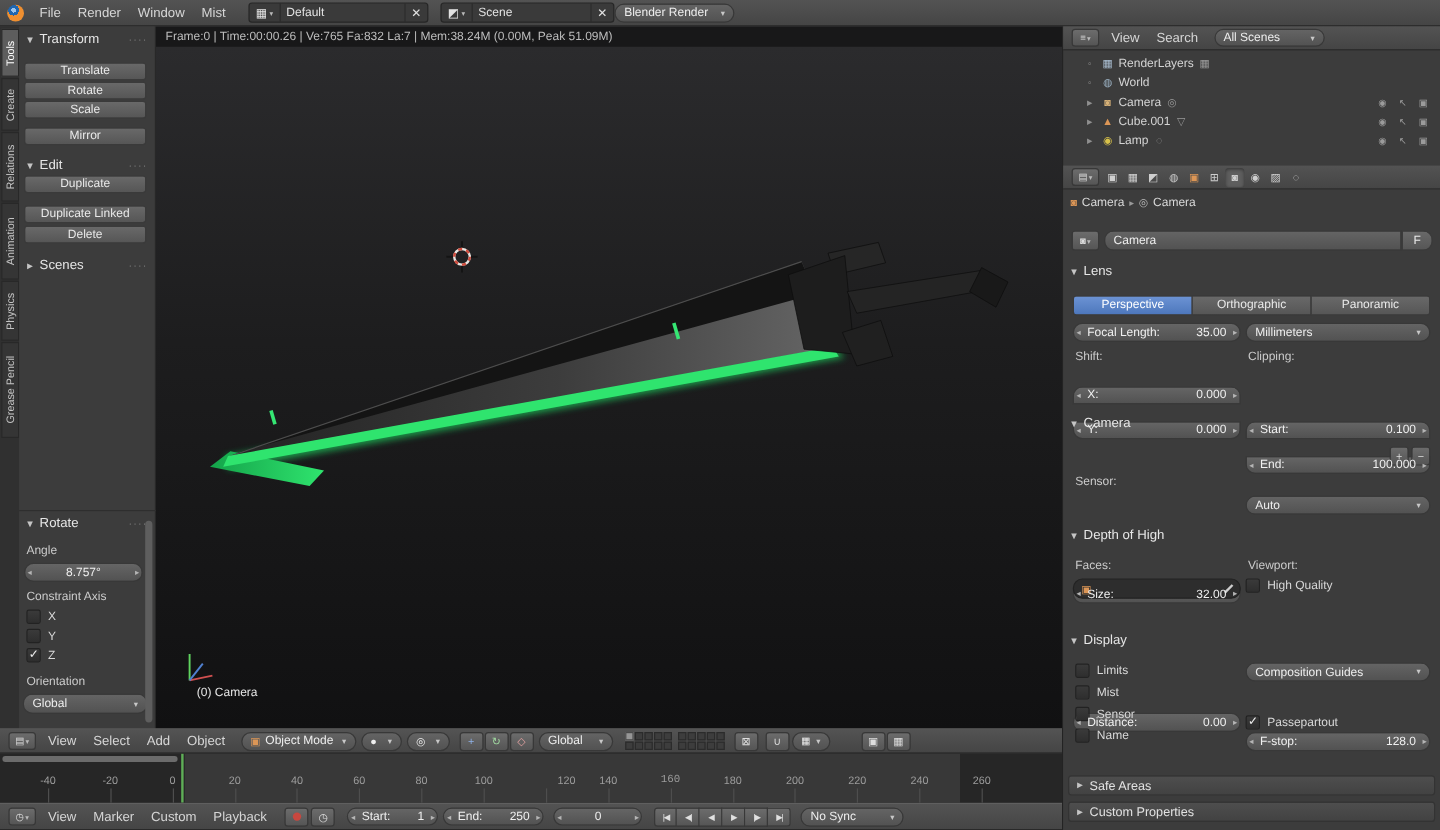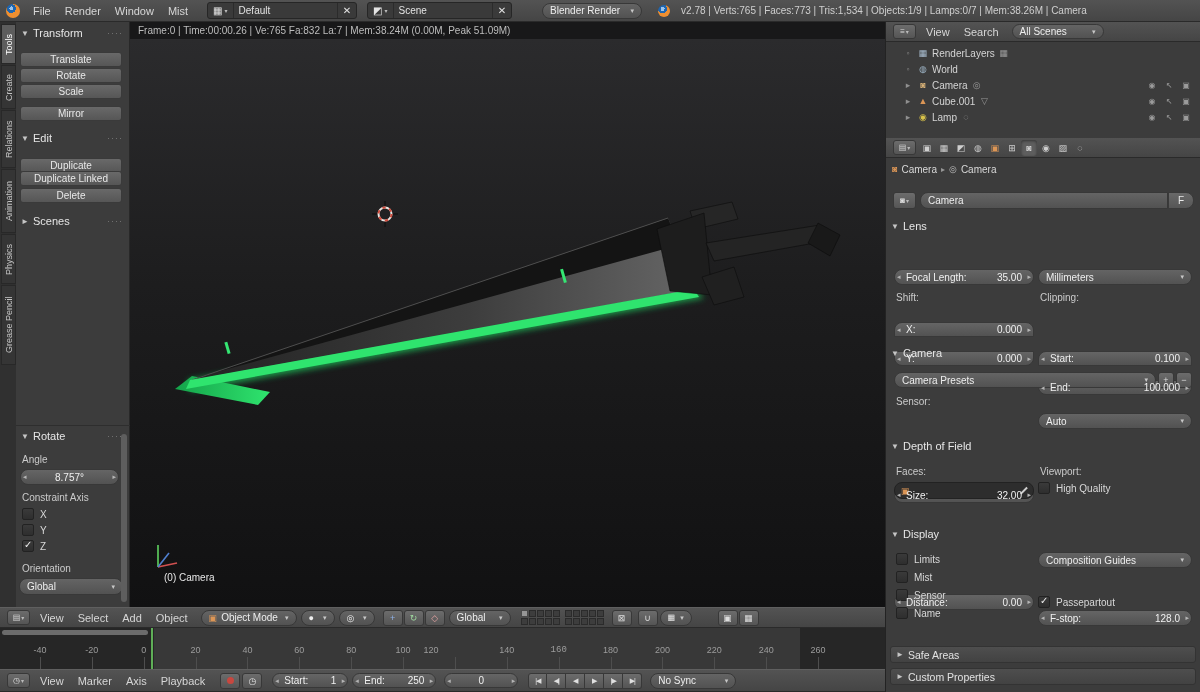--- a/index.html
+++ b/index.html
@@ -81,26 +81,22 @@
       <span class="seg" style="flex:1">Default</span>
       <span class="seg">✕</span>
     </div>
     <div class="idsel" style="margin-left:10px;width:145px">
       <span class="seg ddg">
           <span>◩</span>
         </span>
       <span class="seg" style="flex:1">Scene</span>
       <span class="seg">✕</span>
     </div>
-    <div class="pill dd" style="margin-left:30px;width:100px">
+    <div class="pill dd" style="width:100px">
       <span>Blender Render</span>
-    </div>
-    <div class="fx" style="margin-left:14px;gap:5px">
-      <span class="blogo" style="width:12px;height:12px"></span>
-      <span style="font-size:10px;color:#cfcfcf">v2.78 | Verts:765 | Faces:773 | Tris:1,534 | Objects:1/9 | Lamps:0/7 | Mem:38.26M | Camera</span>
     </div>
   </div>
 
   <div class="a" style="left:0;top:22px;width:16px;height:585px;background:#303030;display:flex;flex-direction:column;gap:1px;padding-top:2px">
     <div class="tabv act" style="height:40px">Tools</div>
     <div class="tabv" style="height:44px">Create</div>
     <div class="tabv" style="height:58px">Relations</div>
     <div class="tabv" style="height:64px">Animation</div>
     <div class="tabv" style="height:50px">Physics</div>
     <div class="tabv" style="height:80px">Grease Pencil</div>
@@ -123,21 +119,21 @@
       </div>
     <div class="a btn" style="left:4px;top:84px;width:102px;height:15px">
         <span>Mirror</span>
       </div>
 
     <div class="a ph" style="left:4px;top:110px;width:106px">
       <span class="tri">▼</span>
         <span>Edit</span>
         <span class="grip"></span>
     </div>
-    <div class="a btn" style="left:4px;top:136px;width:102px;height:15px">
+    <div class="a btn" style="left:4px;top:124px;width:102px;height:15px">
         <span>Duplicate</span>
       </div>
     <div class="a btn" style="left:4px;top:149px;width:102px;height:15px">
         <span>Duplicate Linked</span>
       </div>
     <div class="a btn" style="left:4px;top:166px;width:102px;height:15px">
         <span>Delete</span>
       </div>
 
     <div class="a ph" style="left:4px;top:193px;width:106px">
@@ -322,21 +318,21 @@
         <span class="rlbl" style="left: 180.61px;">20</span>
         <div class="tick" style="left: 247.48px;"></div>
         <span class="rlbl" style="left: 232.48px;">40</span>
         <div class="tick" style="left: 299.35px;"></div>
         <span class="rlbl" style="left: 284.35px;">60</span>
         <div class="tick" style="left: 351.22px;"></div>
         <span class="rlbl" style="left: 336.22px;">80</span>
         <div class="tick" style="left: 403.09px;"></div>
         <span class="rlbl" style="left: 388.09px;">100</span>
         <div class="tick" style="left: 454.96px;"></div>
-        <span class="rlbl" style="left: 416px;">120</span>
+        <span class="rlbl" style="left: 457px;">120</span>
         <div class="tick" style="left: 506.83px;"></div>
         <span class="rlbl" style="left: 491.83px;">140</span>
         <div class="tick" style="left: 558.7px;"></div>
         <span class="rlbl" style="left: 543.7px; font-family: Liberation Mono, monospace;">160</span>
         <div class="tick" style="left: 610.57px;"></div>
         <span class="rlbl" style="left: 595.57px;">180</span>
         <div class="tick" style="left: 662.44px;"></div>
         <span class="rlbl" style="left: 647.44px;">200</span>
         <div class="tick" style="left: 714.31px;"></div>
         <span class="rlbl" style="left: 699.31px;">220</span>
@@ -344,21 +340,21 @@
         <span class="rlbl" style="left: 751.18px;">240</span>
         <div class="tick" style="left: 818.05px;"></div>
         <span class="rlbl" style="left: 803.05px;">260</span>
       </div>
     <div class="a hdr-t fx" style="left:0;top:41px;width:885px;height:23px;padding:0 4px">
       <div class="minibtn">
           <span>◷</span>
         </div>
       <span class="m">View</span>
       <span class="m">Marker</span>
-      <span class="m">Axis</span>
+      <span class="m">Custom</span>
       <span class="m">Playback</span>
       <div class="mbtn" style="margin-left:8px">
           <span class="reddot"></span>
         </div>
       <div class="mbtn" style="margin-left:2px">
           <span>◷</span>
         </div>
       <div class="sl" style="margin-left:10px;width:76px">
         <span class="lb">Start:</span>
           <span class="val">1</span>
@@ -475,20 +471,31 @@
         <span>Camera</span>
       </div>
       <div class="a btn" style="left:282px;top:34px;width:26px;height:17px;border-radius:0 8px 8px 0">
           <span>F</span>
         </div>
 
       <div class="a ph" style="left:4px;top:62px;width:302px">
         <span class="tri">▼</span>
           <span>Lens</span>
       </div>
+      <div class="a seg3" style="left:8px;top:88px;width:298px;height:17px">
+        <div class="btn act">
+            <span>Perspective</span>
+          </div>
+        <div class="btn">
+            <span>Orthographic</span>
+          </div>
+        <div class="btn">
+            <span>Panoramic</span>
+          </div>
+      </div>
       <div class="a sl" style="left:8px;top:111px;width:140px;height:16px">
         <span class="lb">Focal Length:</span>
           <span class="val">35.00</span>
       </div>
       <div class="a pill dd" style="left:152px;top:111px;width:154px;height:16px">
         <span>Millimeters</span>
       </div>
       <div class="a lab" style="left:10px;top:134px">Shift:</div>
       <div class="a lab" style="left:154px;top:134px">Clipping:</div>
       <div class="a sl stackt" style="left:8px;top:148px;width:140px;height:15px">
@@ -505,41 +512,38 @@
       </div>
       <div class="a sl stackb" style="left:152px;top:163px;width:154px;height:15px">
         <span class="lb">End:</span>
           <span class="val">100.000</span>
       </div>
 
       <div class="a ph" style="left:4px;top:189px;width:302px">
         <span class="tri">▼</span>
           <span>Camera</span>
       </div>
-      <div class="a pill dd" style="left:8px;top:214px;width:262px;height:16px">
-        <span>Camera Presets</span>
-      </div>
       <div class="a mbtn" style="left:272px;top:214px;width:16px">
           <span>+</span>
         </div>
       <div class="a mbtn" style="left:290px;top:214px;width:16px">
           <span>−</span>
         </div>
       <div class="a lab" style="left:10px;top:238px">Sensor:</div>
       <div class="a sl" style="left:8px;top:255px;width:140px;height:16px">
         <span class="lb">Size:</span>
           <span class="val">32.00</span>
       </div>
       <div class="a pill dd" style="left:152px;top:255px;width:154px;height:16px">
         <span>Auto</span>
       </div>
 
       <div class="a ph" style="left:4px;top:282px;width:302px">
         <span class="tri">▼</span>
-          <span>Depth of Field</span>
+          <span>Depth of High</span>
       </div>
       <div class="a lab" style="left:10px;top:308px">Faces:</div>
       <div class="a lab" style="left:154px;top:308px">Viewport:</div>
       <div class="a fx" style="left:8px;top:324px;width:140px;height:17px;background:#2d2d2d;border:1px solid #222;border-radius:8px;padding:0 6px">
         <span style="color:#dc9656;font-size:9px">▣</span>
         <span class="dropper"></span>
       </div>
       <div class="a fx" style="left:152px;top:324px">
         <span class="cb"></span>
           <span class="cblbl">High Quality</span>

